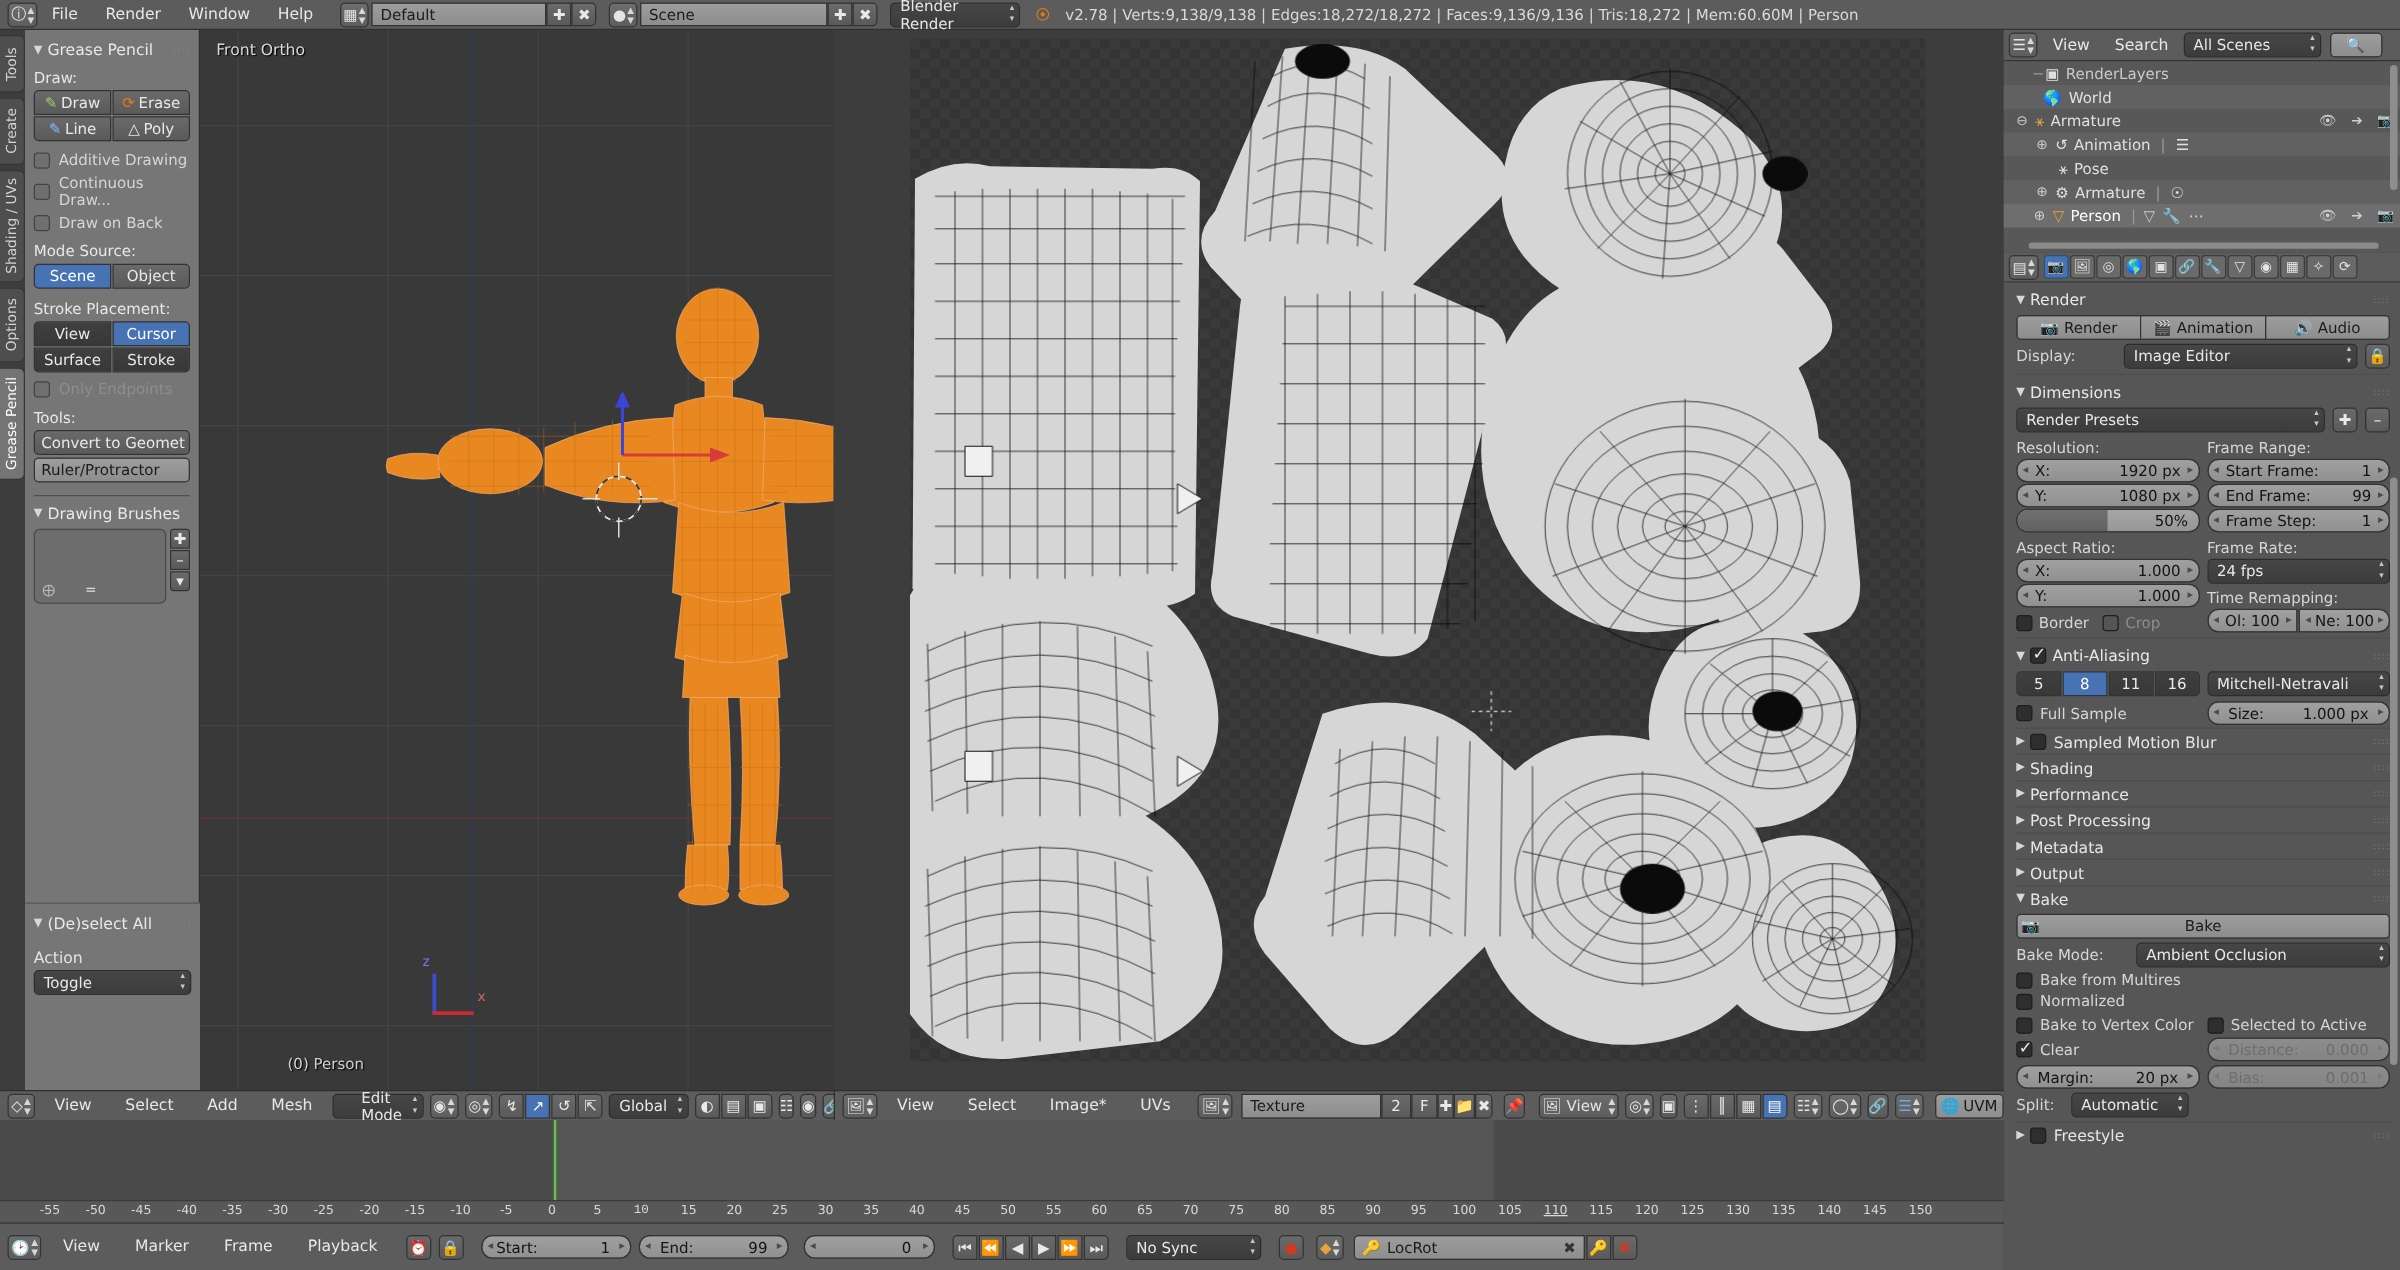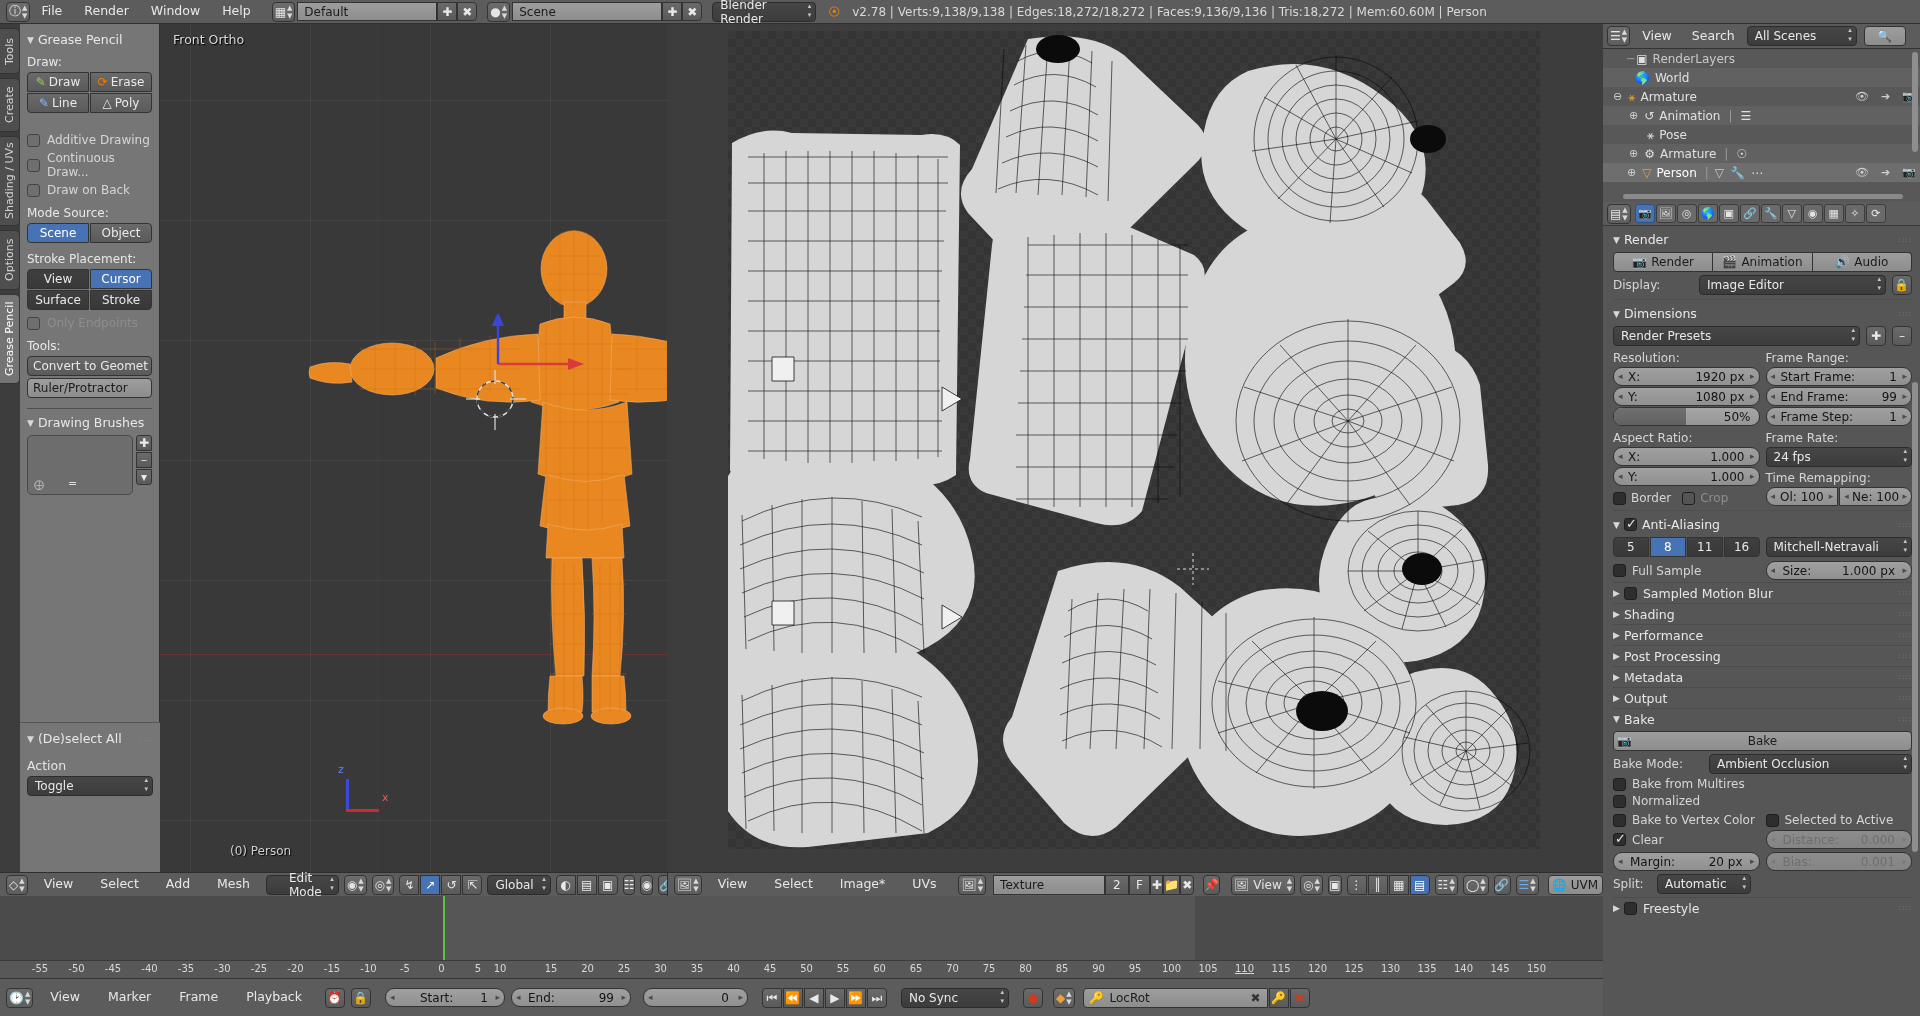--- a/index.html
+++ b/index.html
@@ -226,21 +226,21 @@
       <div class="btn">
         <span style="color:#8bf;margin-right:3px">✎</span>
         <span>Line</span>
       </div>
       <div class="btn">
         <span style="margin-right:3px">△</span>
         <span>Poly</span>
       </div>
     </div>
 
-    <div class="chkrow" style="margin-top:20px">
+    <div class="chkrow" style="margin-top:8px">
       <span class="cb lt"></span>
       <span class="lab">Additive Drawing</span>
     </div>
     <div class="chkrow">
       <span class="cb lt"></span>
       <span class="lab">Continuous Draw...</span>
     </div>
     <div class="chkrow">
       <span class="cb lt"></span>
       <span class="lab">Draw on Back</span>
@@ -935,21 +935,21 @@
       <span class="tick" style="left: 149.5px;">-40</span>
       <span class="tick" style="left: 186px;">-35</span>
       <span class="tick" style="left: 222.5px;">-30</span>
       <span class="tick" style="left: 259px;">-25</span>
       <span class="tick" style="left: 295.5px;">-20</span>
       <span class="tick" style="left: 332px;">-15</span>
       <span class="tick" style="left: 368.5px;">-10</span>
       <span class="tick" style="left: 405px;">-5</span>
       <span class="tick" style="left: 441.5px;">0</span>
       <span class="tick" style="left: 478px;">5</span>
-      <span class="tick" style="left: 500px;">10</span>
+      <span class="tick" style="left: 513px; font-family: Liberation Mono, monospace;">10</span>
       <span class="tick" style="left: 551px;">15</span>
       <span class="tick" style="left: 587.5px;">20</span>
       <span class="tick" style="left: 624px;">25</span>
       <span class="tick" style="left: 660.5px;">30</span>
       <span class="tick" style="left: 697px;">35</span>
       <span class="tick" style="left: 733.5px;">40</span>
       <span class="tick" style="left: 770px;">45</span>
       <span class="tick" style="left: 806.5px;">50</span>
       <span class="tick" style="left: 843px;">55</span>
       <span class="tick" style="left: 879.5px;">60</span>
@@ -978,21 +978,21 @@
     <span class="gly">🕑</span>
     <span class="upd">▲<br>▼</span>
   </div>
   <span class="menu">View</span>
   <span class="menu">Marker</span>
   <span class="menu">Frame</span>
   <span class="menu">Playback</span>
   <div class="btn sq" style="margin-left:6px">⏰</div>
   <div class="btn sq">🔒</div>
   <div class="num" style="width:120px;margin-left:8px">
-    <span class="lbl" style="margin-left:28px">Start:</span>
+    <span class="lbl" style="margin-left:5px">Start:</span>
     <span class="val" style="margin-right:10px">1</span>
   </div>
   <div class="num" style="width:120px">
     <span class="lbl" style="margin-left:10px">End:</span>
     <span class="val" style="margin-right:10px">99</span>
   </div>
   <div class="num" style="width:105px;margin-left:6px">
     <span class="val" style="margin-right:12px">0</span>
   </div>
   <div class="row" style="gap:1px;margin-left:8px">

